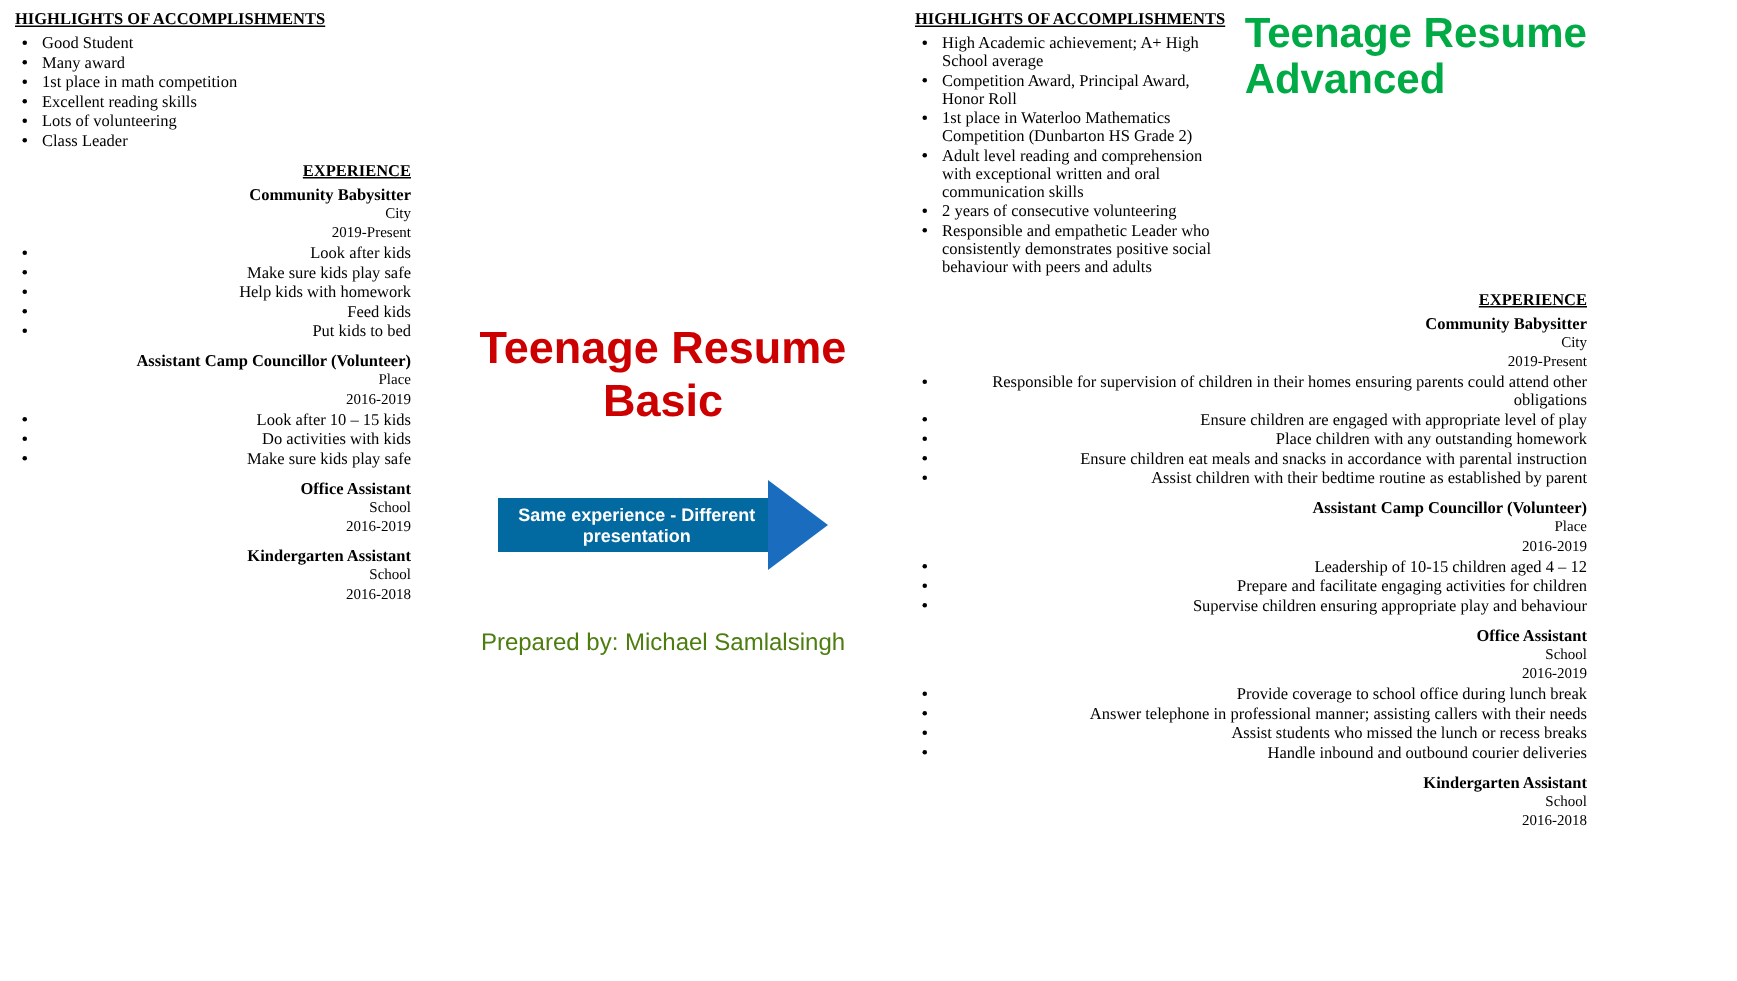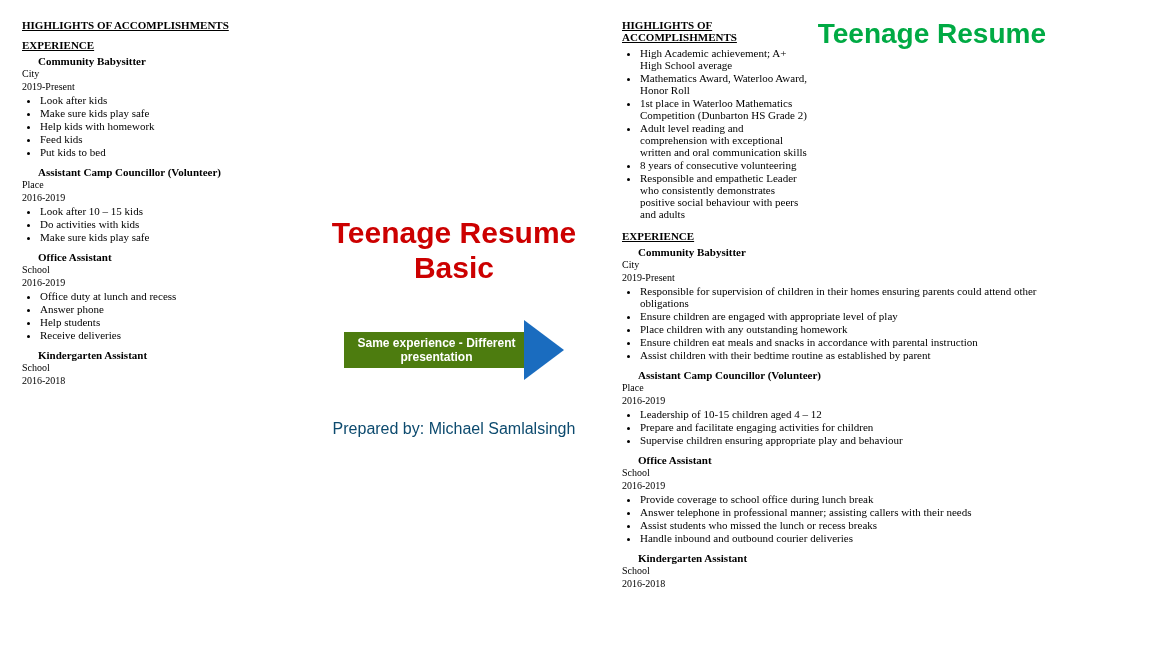--- a/index.html
+++ b/index.html
@@ -8,21 +8,21 @@
       height: 654px;
       background: #ffffff;
       font-family: 'Times New Roman', Times, serif;
       font-size: 11px;
       overflow: hidden;
     }
     .page {
       display: flex;
       width: 1068px;
       height: 654px;
-      padding: 14px;
+      padding: 2px;
       gap: 0;
     }
     .left-panel {
       width: 280px;
       flex-shrink: 0;
       padding: 5px 8px;
       position: relative;
     }
     .middle-panel {
       width: 320px;
@@ -39,21 +39,21 @@
       padding: 5px 8px;
     }
     .section-title {
       font-size: 11px;
       font-weight: bold;
       text-decoration: underline;
       margin-bottom: 4px;
       display: block;
     }
     .highlights-section { margin-bottom: 8px; }
-    .experience-section { margin-bottom: 6px; }
+    .experience-section { margin-bottom: 6px; text-align: right; }
     .experience-header {
       font-size: 11px;
       font-weight: bold;
       text-decoration: underline;
       margin-bottom: 4px;
     }
     .job-title { font-weight: bold; font-size: 11px; margin-bottom: 1px; margin-left: 16px; }
     .job-details { font-size: 10px; margin-bottom: 2px; }
     ul { padding-left: 18px; margin-bottom: 6px; }
     ul li { font-size: 11px; margin-bottom: 1px; }
@@ -70,21 +70,21 @@
       position: relative;
       width: 220px;
       height: 60px;
     }
     .arrow-body {
       position: absolute;
       left: 0;
       top: 12px;
       width: 180px;
       height: 36px;
-      background: #4d7c0f;
+      background: #0369a1;
       display: flex;
       align-items: center;
       justify-content: center;
     }
     .arrow-head {
       position: absolute;
       right: 0;
       top: 0;
       width: 0;
       height: 0;
@@ -97,21 +97,21 @@
       font-size: 12px;
       font-weight: bold;
       font-family: Arial, sans-serif;
       text-align: center;
       padding-left: 5px;
     }
 
     .prepared-by {
       font-size: 16px;
       font-family: Arial, sans-serif;
-      color: #0c4a6e;
+      color: #4d7c0f;
       text-align: center;
       margin-top: 16px;
     }
 
     .middle-titles {
       display: flex;
       flex-direction: column;
       align-items: center;
       margin-bottom: 15px;
     }
@@ -133,20 +133,28 @@
     }
   </style>
 </head>
 <body>
 
 <div class="page">
 
   <div class="left-panel">
     <div class="highlights-section">
       <span class="section-title">HIGHLIGHTS OF ACCOMPLISHMENTS</span>
+      <ul>
+        <li>Good Student</li>
+        <li>Many award</li>
+        <li>1st place in math competition</li>
+        <li>Excellent reading skills</li>
+        <li>Lots of volunteering</li>
+        <li>Class Leader</li>
+      </ul>
     </div>
 
     <div class="experience-section">
       <div class="experience-header">EXPERIENCE</div>
 
       <div class="job-block">
         <div class="job-title">Community Babysitter</div>
         <div class="job-details">City</div>
         <div class="job-details">2019-Present</div>
         <ul>
@@ -166,26 +174,20 @@
           <li>Look after 10 – 15 kids</li>
           <li>Do activities with kids</li>
           <li>Make sure kids play safe</li>
         </ul>
       </div>
 
       <div class="job-block">
         <div class="job-title">Office Assistant</div>
         <div class="job-details">School</div>
         <div class="job-details">2016-2019</div>
-        <ul>
-          <li>Office duty at lunch and recess</li>
-          <li>Answer phone</li>
-          <li>Help students</li>
-          <li>Receive deliveries</li>
-        </ul>
       </div>
 
       <div class="job-block">
         <div class="job-title">Kindergarten Assistant</div>
         <div class="job-details">School</div>
         <div class="job-details">2016-2018</div>
       </div>
     </div>
   </div>
 
@@ -208,29 +210,30 @@
       <span class="prepared-by">Prepared by: Michael Samlalsingh</span>
     </div>
   </div>
 
   <div class="right-panel">
     <div style="display:flex; align-items: flex-start; justify-content: space-between; margin-bottom: 4px;">
       <div style="flex:1">
         <div class="section-title">HIGHLIGHTS OF ACCOMPLISHMENTS</div>
         <ul>
           <li>High Academic achievement; A+ High School average</li>
-          <li>Mathematics Award, Waterloo Award, Honor Roll</li>
+          <li>Competition Award, Principal Award, Honor Roll</li>
           <li>1st place in Waterloo Mathematics Competition (Dunbarton HS Grade 2)</li>
           <li>Adult level reading and comprehension with exceptional written and oral communication skills</li>
-          <li>8 years of consecutive volunteering</li>
+          <li>2 years of consecutive volunteering</li>
           <li>Responsible and empathetic Leader who consistently demonstrates positive social behaviour with peers and adults</li>
         </ul>
       </div>
       <div style="margin-left: 10px; flex-shrink:0;">
         <div class="right-advanced-title">Teenage Resume</div>
+        <div class="right-advanced-title">Advanced</div>
       </div>
     </div>
 
     <div class="experience-section">
       <div class="experience-header">EXPERIENCE</div>
 
       <div class="job-block">
         <div class="job-title">Community Babysitter</div>
         <div class="job-details">City</div>
         <div class="job-details">2019-Present</div>

